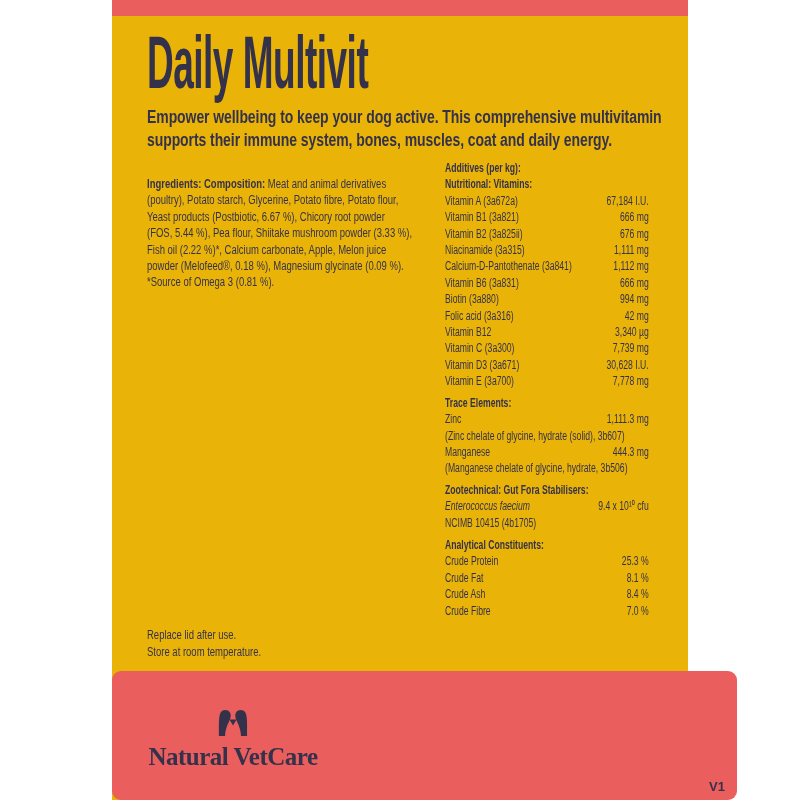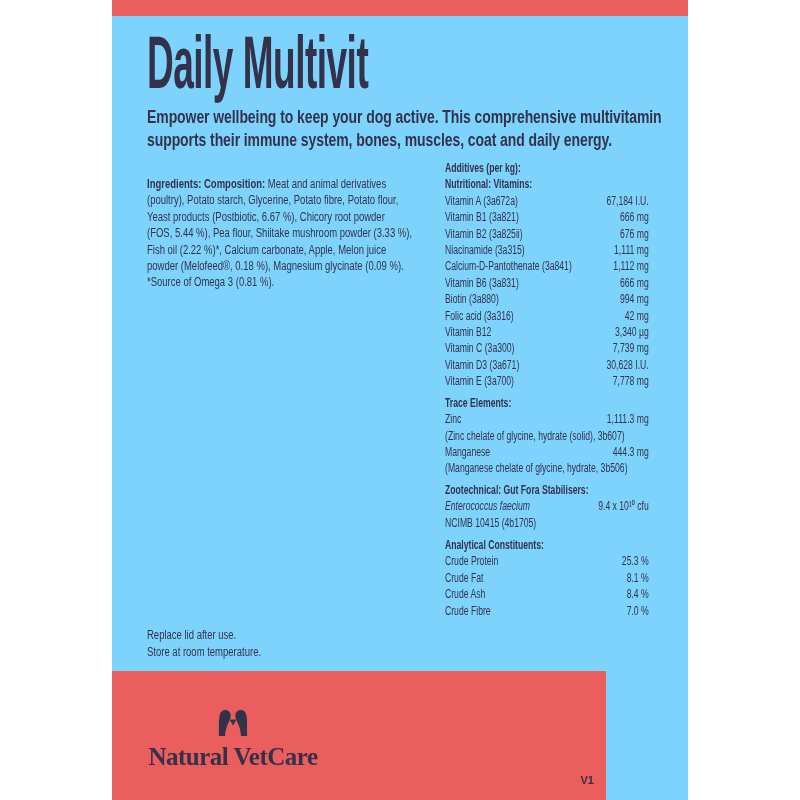--- a/index.html
+++ b/index.html
@@ -1,20 +1,20 @@
 <!DOCTYPE html>
 <html><head>
 <meta charset="utf-8">
 <style>
   html,body{margin:0;padding:0;}
   body{
     width:800px;height:800px;background:#ffffff;position:relative;
     font-family:"Liberation Sans", sans-serif;color:#34324B;overflow:hidden;
   }
-  .sheet{position:absolute;left:112px;top:0;width:576px;height:800px;background:#7dd3fc;}
+  .sheet{position:absolute;left:112px;top:0;width:576px;height:800px;background:#eab308;}
   .top-band{position:absolute;left:0;top:0;width:576px;height:16px;background:#EA5E5D;}
   .title{
     position:absolute;left:35px;top:26px;margin:0;
     font-size:74px;line-height:1;font-weight:800;letter-spacing:-1px;
     white-space:nowrap;transform:scaleX(0.5);transform-origin:0 0;color:#34324B;
   }
   .subtitle{
     position:absolute;left:35px;top:106px;
     font-size:17.5px;line-height:23px;font-weight:700;letter-spacing:-0.1px;
     white-space:nowrap;transform:scaleX(0.8);transform-origin:0 0;
@@ -35,33 +35,33 @@
     font-size:12px;line-height:16.4px;white-space:nowrap;
   }
   .row{display:flex;justify-content:space-between;}
   .rv{text-align:right;}
   .hd{font-weight:700;}
   .b{font-weight:700;}
   .it{font-style:italic;}
   .gap1{margin-top:5px;}
   .gap2{margin-top:6px;}
   .note{white-space:nowrap;}
-  .footer{position:absolute;left:0;top:671px;width:494px;height:129px;background:#EA5E5D;}
+  .footer{position:absolute;left:0;top:671px;width:625px;height:129px;background:#EA5E5D;border-radius:9px;}
   .brand{
     position:absolute;left:33px;top:36px;width:176px;
     display:flex;flex-direction:column;align-items:center;gap:6px;
   }
   .brand-name{
     font-family:"Liberation Serif", serif;font-weight:700;font-size:25px;
     letter-spacing:-0.5px;color:#34324B;white-space:nowrap;
   }
   .logo-icon{display:block;}
   .version{
-    position:absolute;right:12px;bottom:14px;
-    font-size:11px;font-weight:700;color:#34324B;margin-top:9px;
+    position:absolute;right:12px;bottom:6px;
+    font-size:13px;font-weight:700;color:#34324B;margin-top:9px;
   }
 </style>
 </head>
 <body>
 
 <div class="sheet">
 
   <div class="top-band"></div>
 
   <h1 class="title">Daily Multivit</h1>

